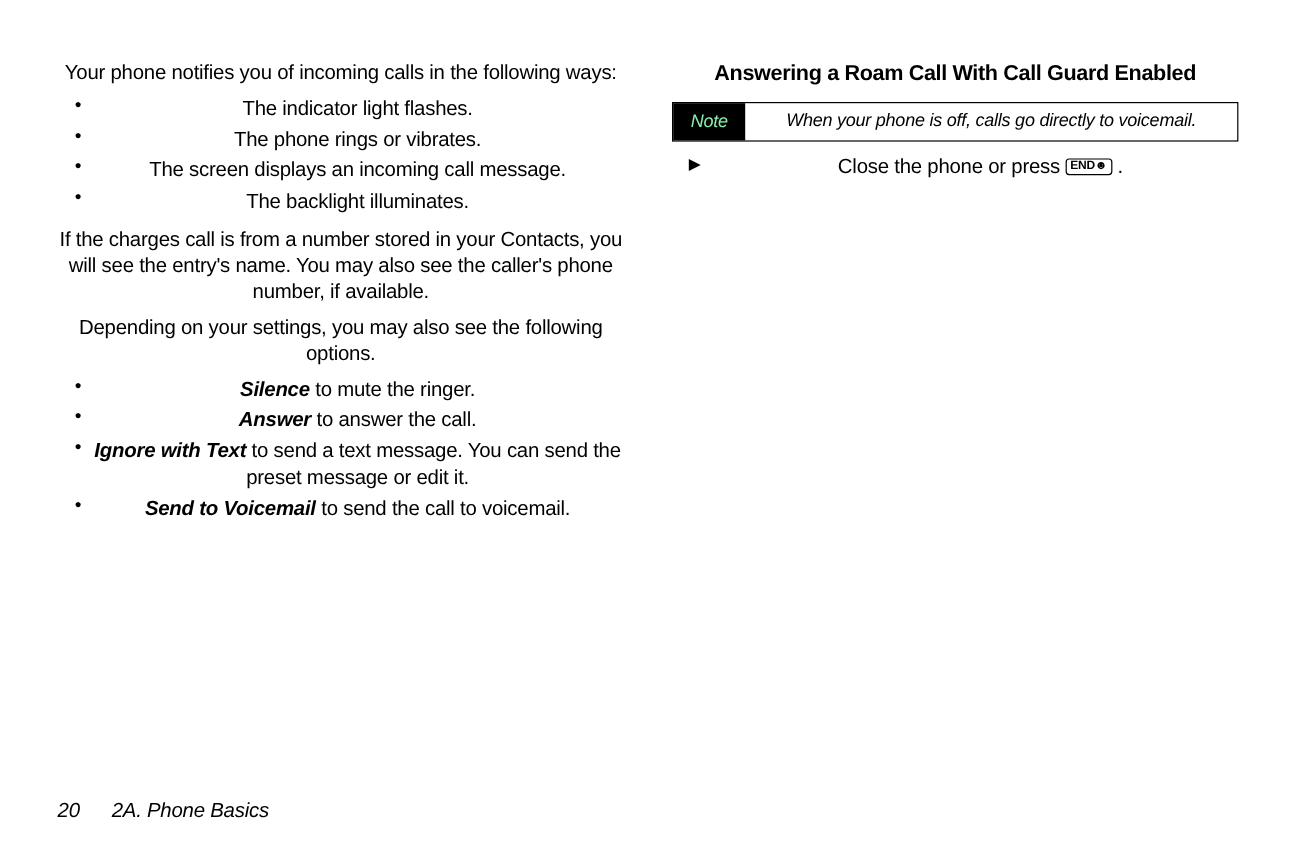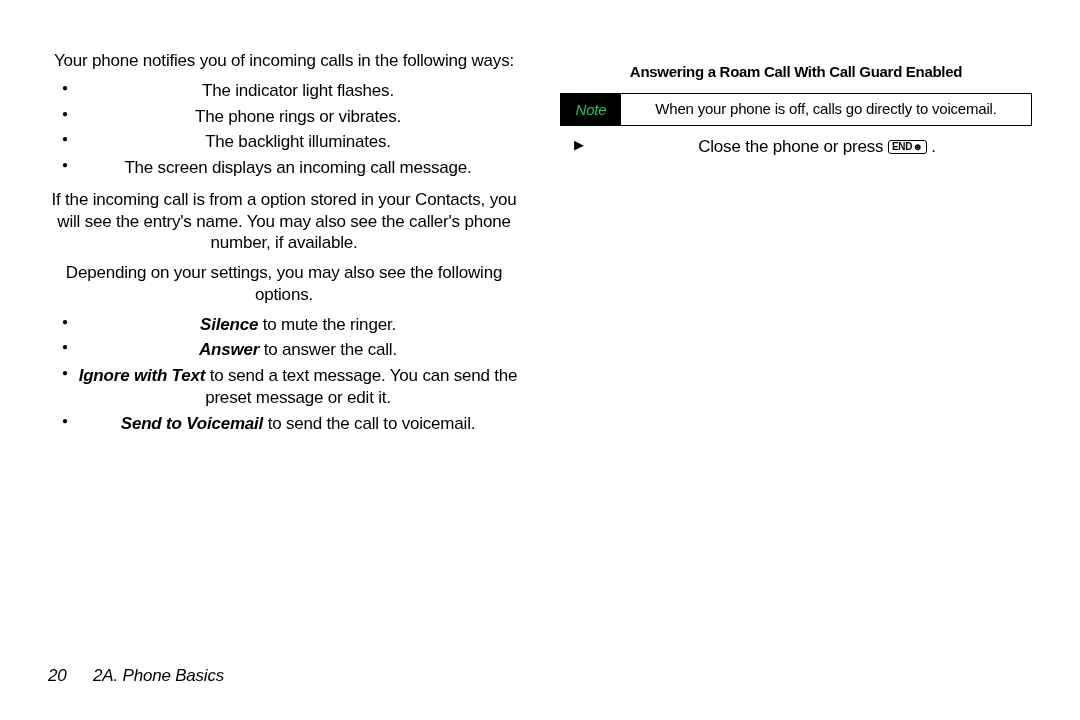--- a/index.html
+++ b/index.html
@@ -53,47 +53,48 @@
     margin: 6px 0 6px 14px;
   }
   .arrow-item::before {
     content: "▶";
     position: absolute;
     left: 0;
     top: 1px;
     font-size: 13px;
   }
   h2 {
-    font-size: 15px;
+    font-size: 18px;
     font-weight: bold;
-    margin: 12px 0 8px 0;
+    margin: 0 0 8px 0;
     letter-spacing: -0.3px;
   }
   h3 {
     font-size: 19px;
     font-weight: normal;
     margin: 10px 0 6px 0;
     letter-spacing: -0.3px;
   }
   .bi { font-weight: bold; font-style: italic; }
   .note-box {
     display: flex;
     border: 1px solid #000;
     margin: 12px 0 10px 0;
     font-size: 15px;
   }
   .note-label {
     background: #000;
-    color: #22c55e;
+    color: #86efac;
     font-style: italic;
     padding: 6px 8px;
     width: 44px;
     flex-shrink: 0;
   }
   .note-text {
+    font-style: italic;
     padding: 6px 8px;
     flex: 1;
     line-height: 1.25;
   }
   .end-key {
     display: inline-block;
     border: 1px solid #000;
     border-radius: 3px;
     font-size: 10px;
     font-weight: bold;
@@ -116,24 +117,24 @@
 <body>
 
 <div class="page">
   <div class="columns">
 
     <div class="col">
       <p>Your phone notifies you of incoming calls in the following ways:</p>
       <ul>
         <li>The indicator light flashes.</li>
         <li>The phone rings or vibrates.</li>
+        <li>The screen displays an incoming call message.</li>
         <li>The backlight illuminates.</li>
-        <li>The screen displays an incoming call message.</li>
       </ul>
-      <p>If the incoming call is from a option stored in your Contacts, you will see the entry's name. You may also see the caller's phone number, if available.</p>
+      <p>If the charges call is from a number stored in your Contacts, you will see the entry's name. You may also see the caller's phone number, if available.</p>
       <p>Depending on your settings, you may also see the following options.</p>
       <ul>
         <li>
           <span class="bi">Silence</span><span> to mute the ringer.</span>
         </li>
         <li>
           <span class="bi">Answer</span><span> to answer the call.</span>
         </li>
         <li>
           <span class="bi">Ignore with Text</span><span> to send a text message. You can send the preset message or edit it.</span>

